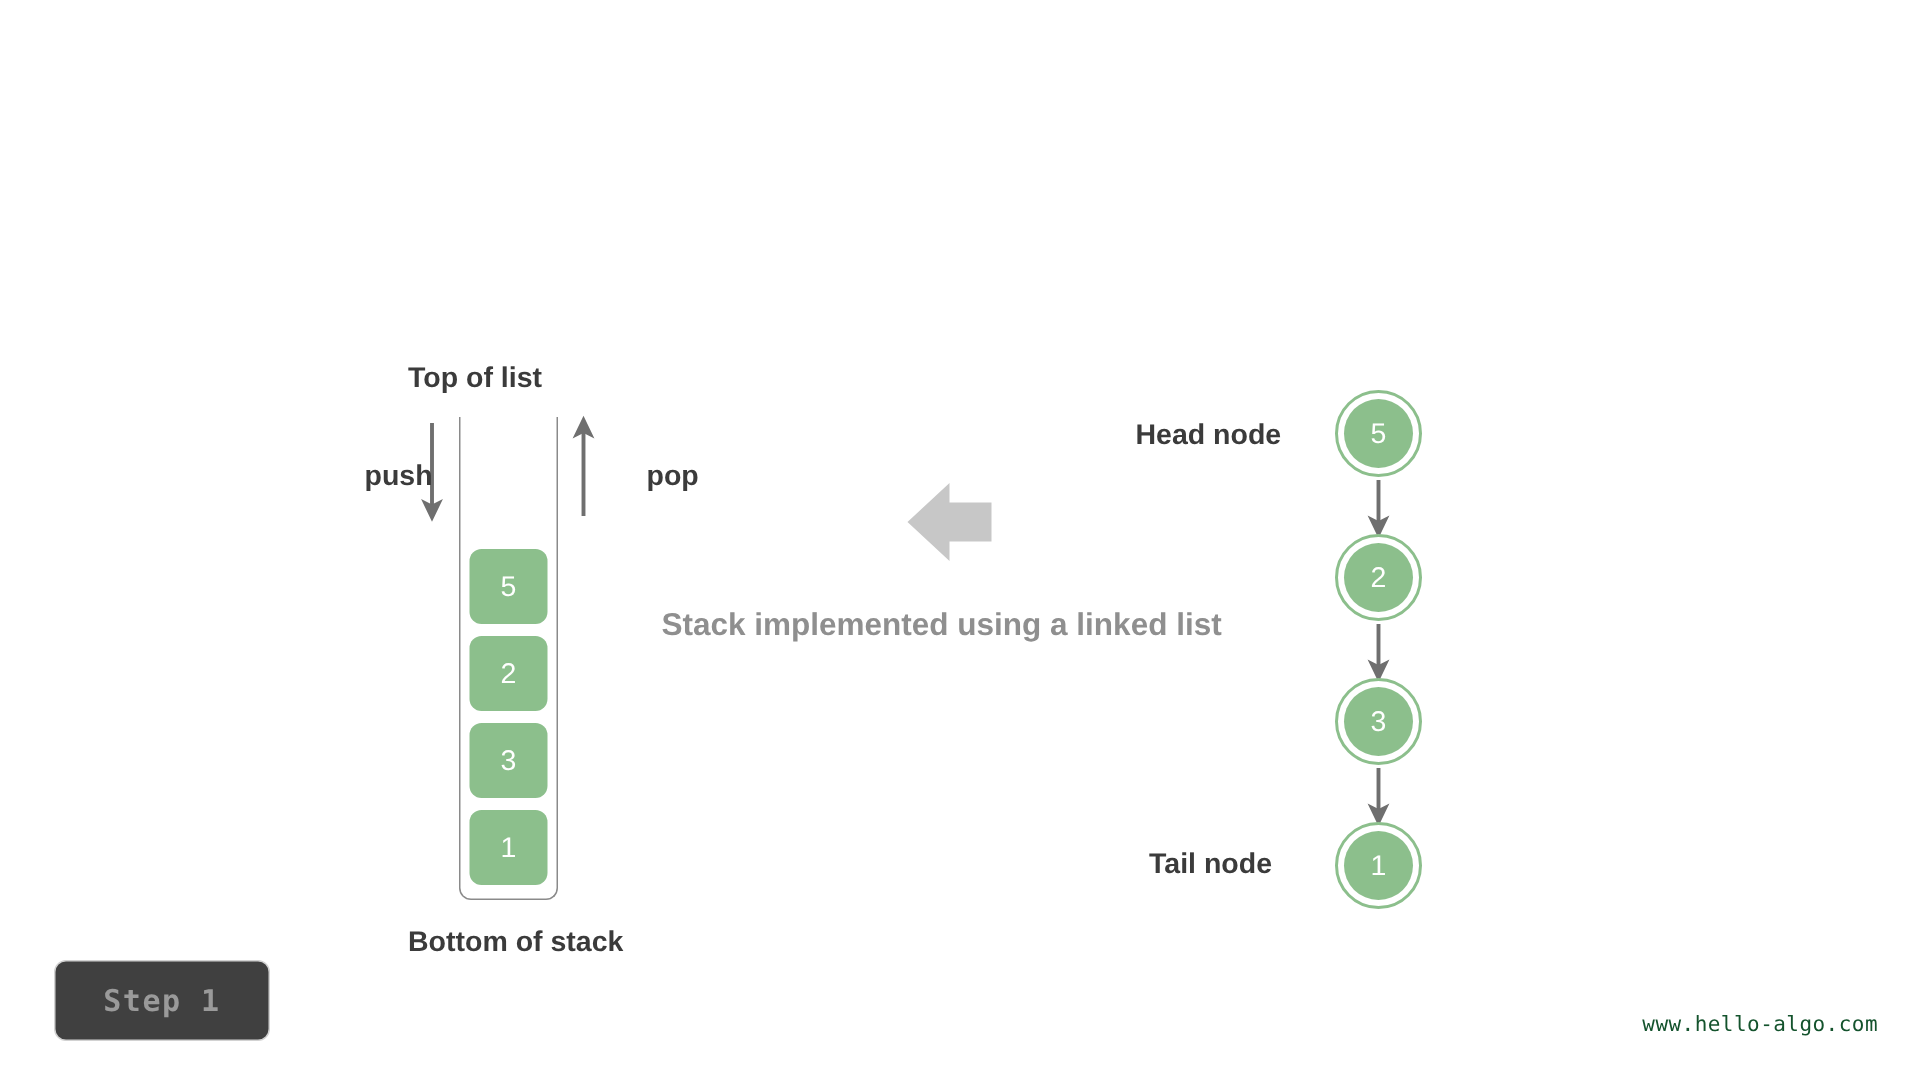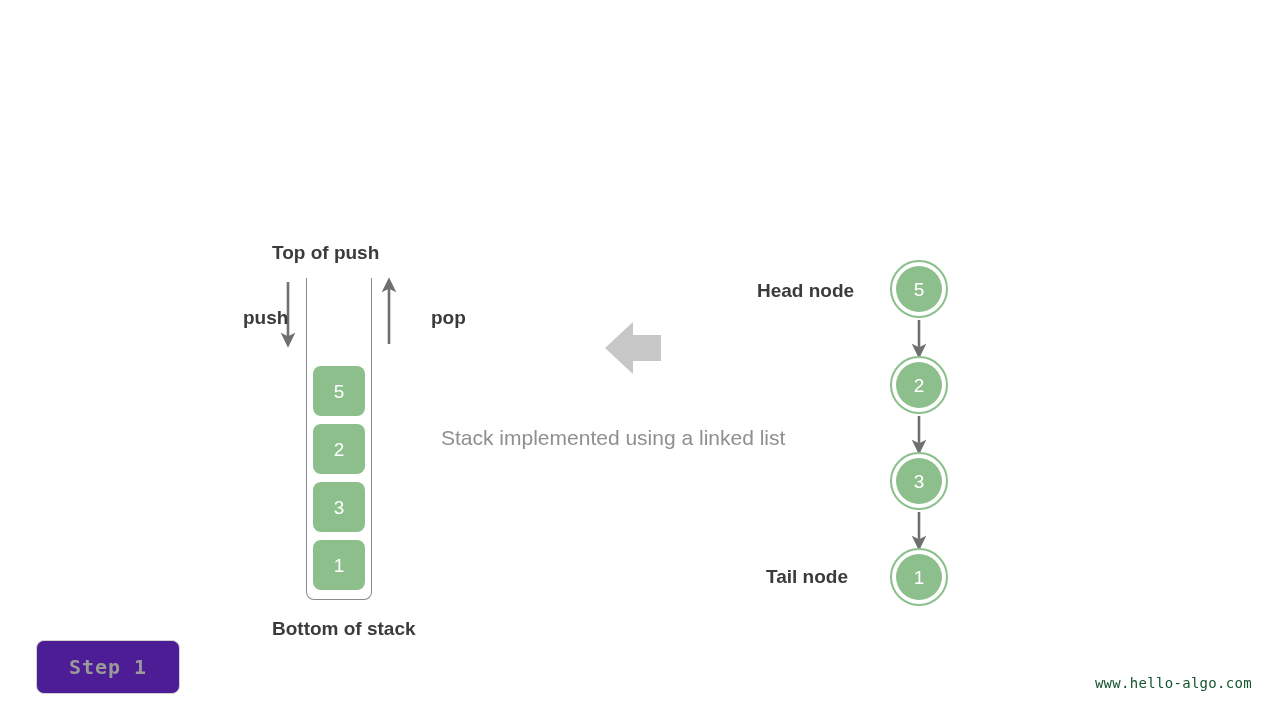--- a/index.html
+++ b/index.html
@@ -108,21 +108,21 @@
   
   .step-badge {
     position: absolute;
     left: 36px;
     top: 640px;
     width: 144px;
     height: 54px;
     box-sizing: border-box;
     border: 1.4px solid #d2d2d2;
     border-radius: 8px;
-    background: #4c1d95;
+    background: #404040;
     display: flex;
     align-items: center;
     justify-content: center;
     font-family: "DejaVu Sans Mono", monospace;
     font-size: 20px;
     font-weight: bold;
     letter-spacing: 1px;
     color: #9a9a9a;
     line-height: 1;
   }
@@ -180,21 +180,21 @@
       <line x1="919" y1="320" x2="919" y2="351" stroke="#6f6f6f" stroke-width="2.6" marker-end="url(#arrowHeadGray)"></line>
     </g>
     <g>
       <line x1="919" y1="416" x2="919" y2="447" stroke="#6f6f6f" stroke-width="2.6" marker-end="url(#arrowHeadGray)"></line>
     </g>
     <g>
       <line x1="919" y1="512" x2="919" y2="543" stroke="#6f6f6f" stroke-width="2.6" marker-end="url(#arrowHeadGray)"></line>
     </g>
   </svg>
 
-  <div class="abs lbl-bold" style="left:272px; top:243px;">Top of push</div>
+  <div class="abs lbl-bold" style="left:272px; top:243px;">Top of list</div>
 
   <div class="abs lbl-bold" style="left:215px; top:308px;margin-left:28px;">push</div>
 
   <div class="abs lbl-bold" style="left:431px; top:308px;">pop</div>
 
   <div class="stack-shell"></div>
 
   <div class="stack-block" style="left:313px; top:366px;">
     <span>5</span>
   </div>
@@ -203,21 +203,21 @@
   </div>
   <div class="stack-block" style="left:313px; top:482px;">
     <span>3</span>
   </div>
   <div class="stack-block" style="left:313px; top:540px;">
     <span>1</span>
   </div>
 
   <div class="abs lbl-bold" style="left:252px; top:619px;margin-left:20px;">Bottom of stack</div>
 
-  <div class="abs caption" style="left:441px; top:427px;">Stack implemented using a linked list</div>
+  <div class="abs caption" style="left:441px; top:406px;font-weight:bold;">Stack implemented using a linked list</div>
 
   <div class="abs lbl-bold" style="left:757px; top:281px;">Head node</div>
 
   <div class="ll-node" style="left:890px; top:260px;">
     <span class="inner">5</span>
   </div>
 
   <div class="ll-node" style="left:890px; top:356px;">
     <span class="inner">2</span>
   </div>

